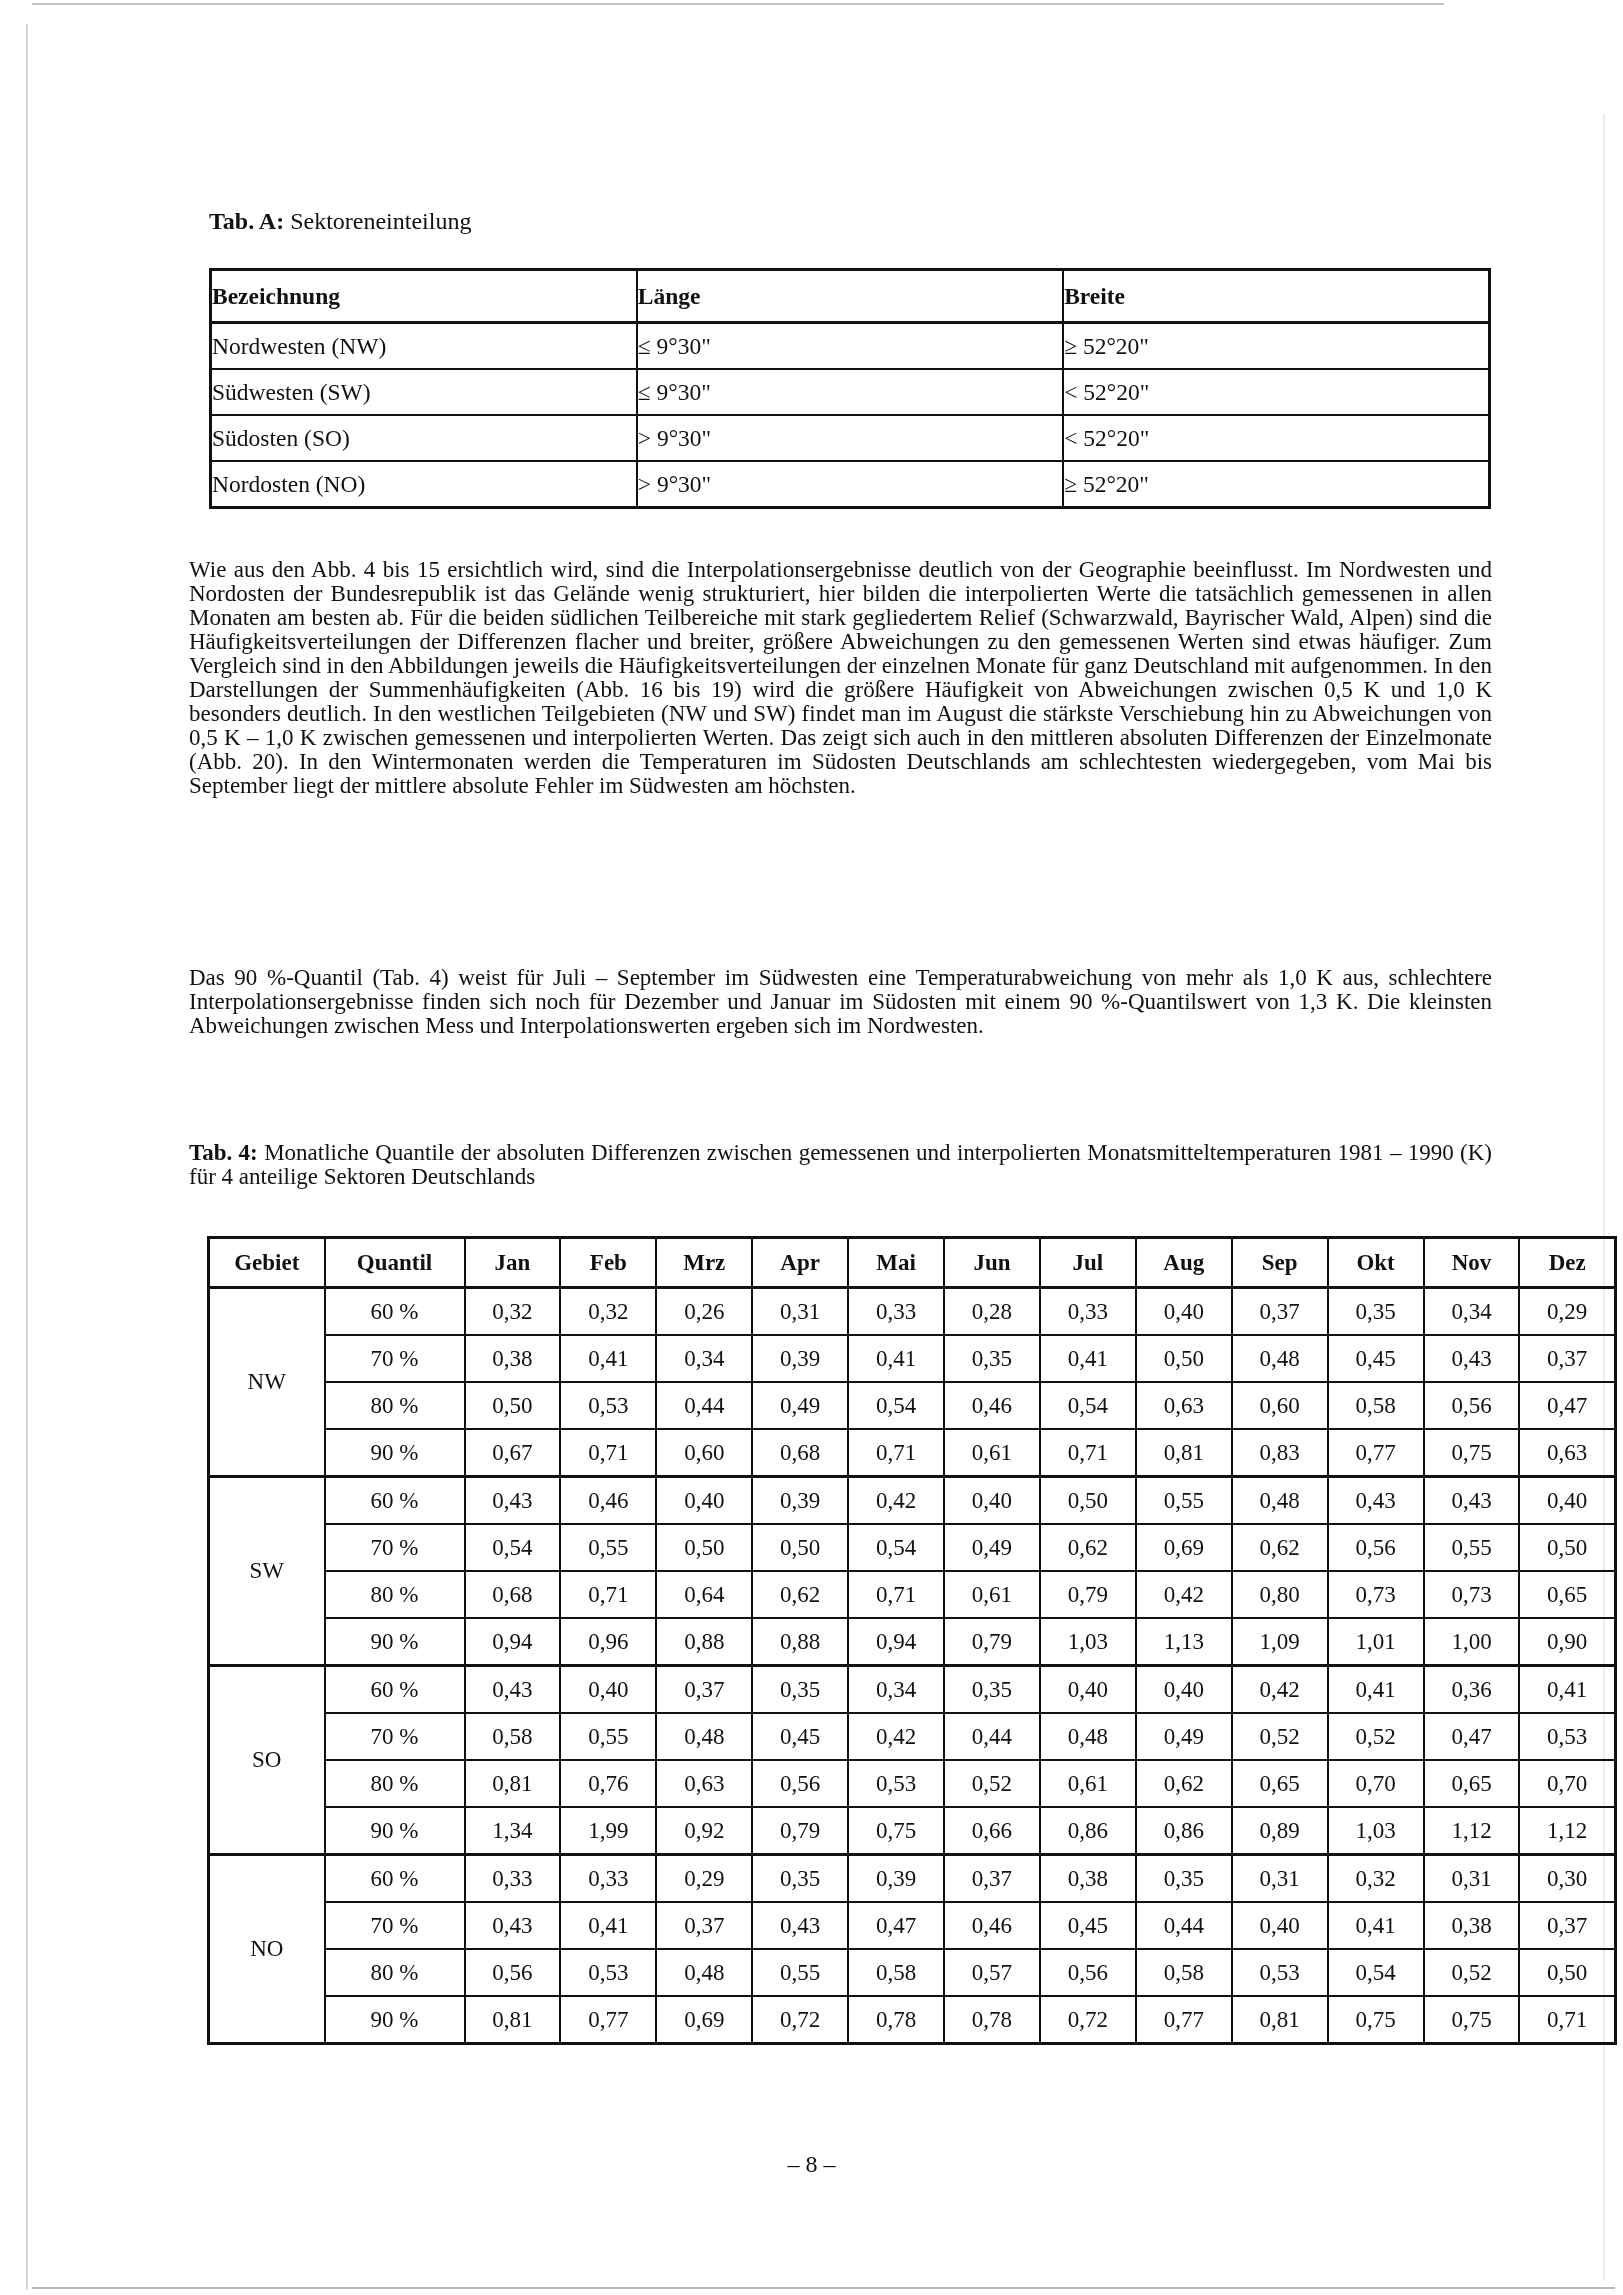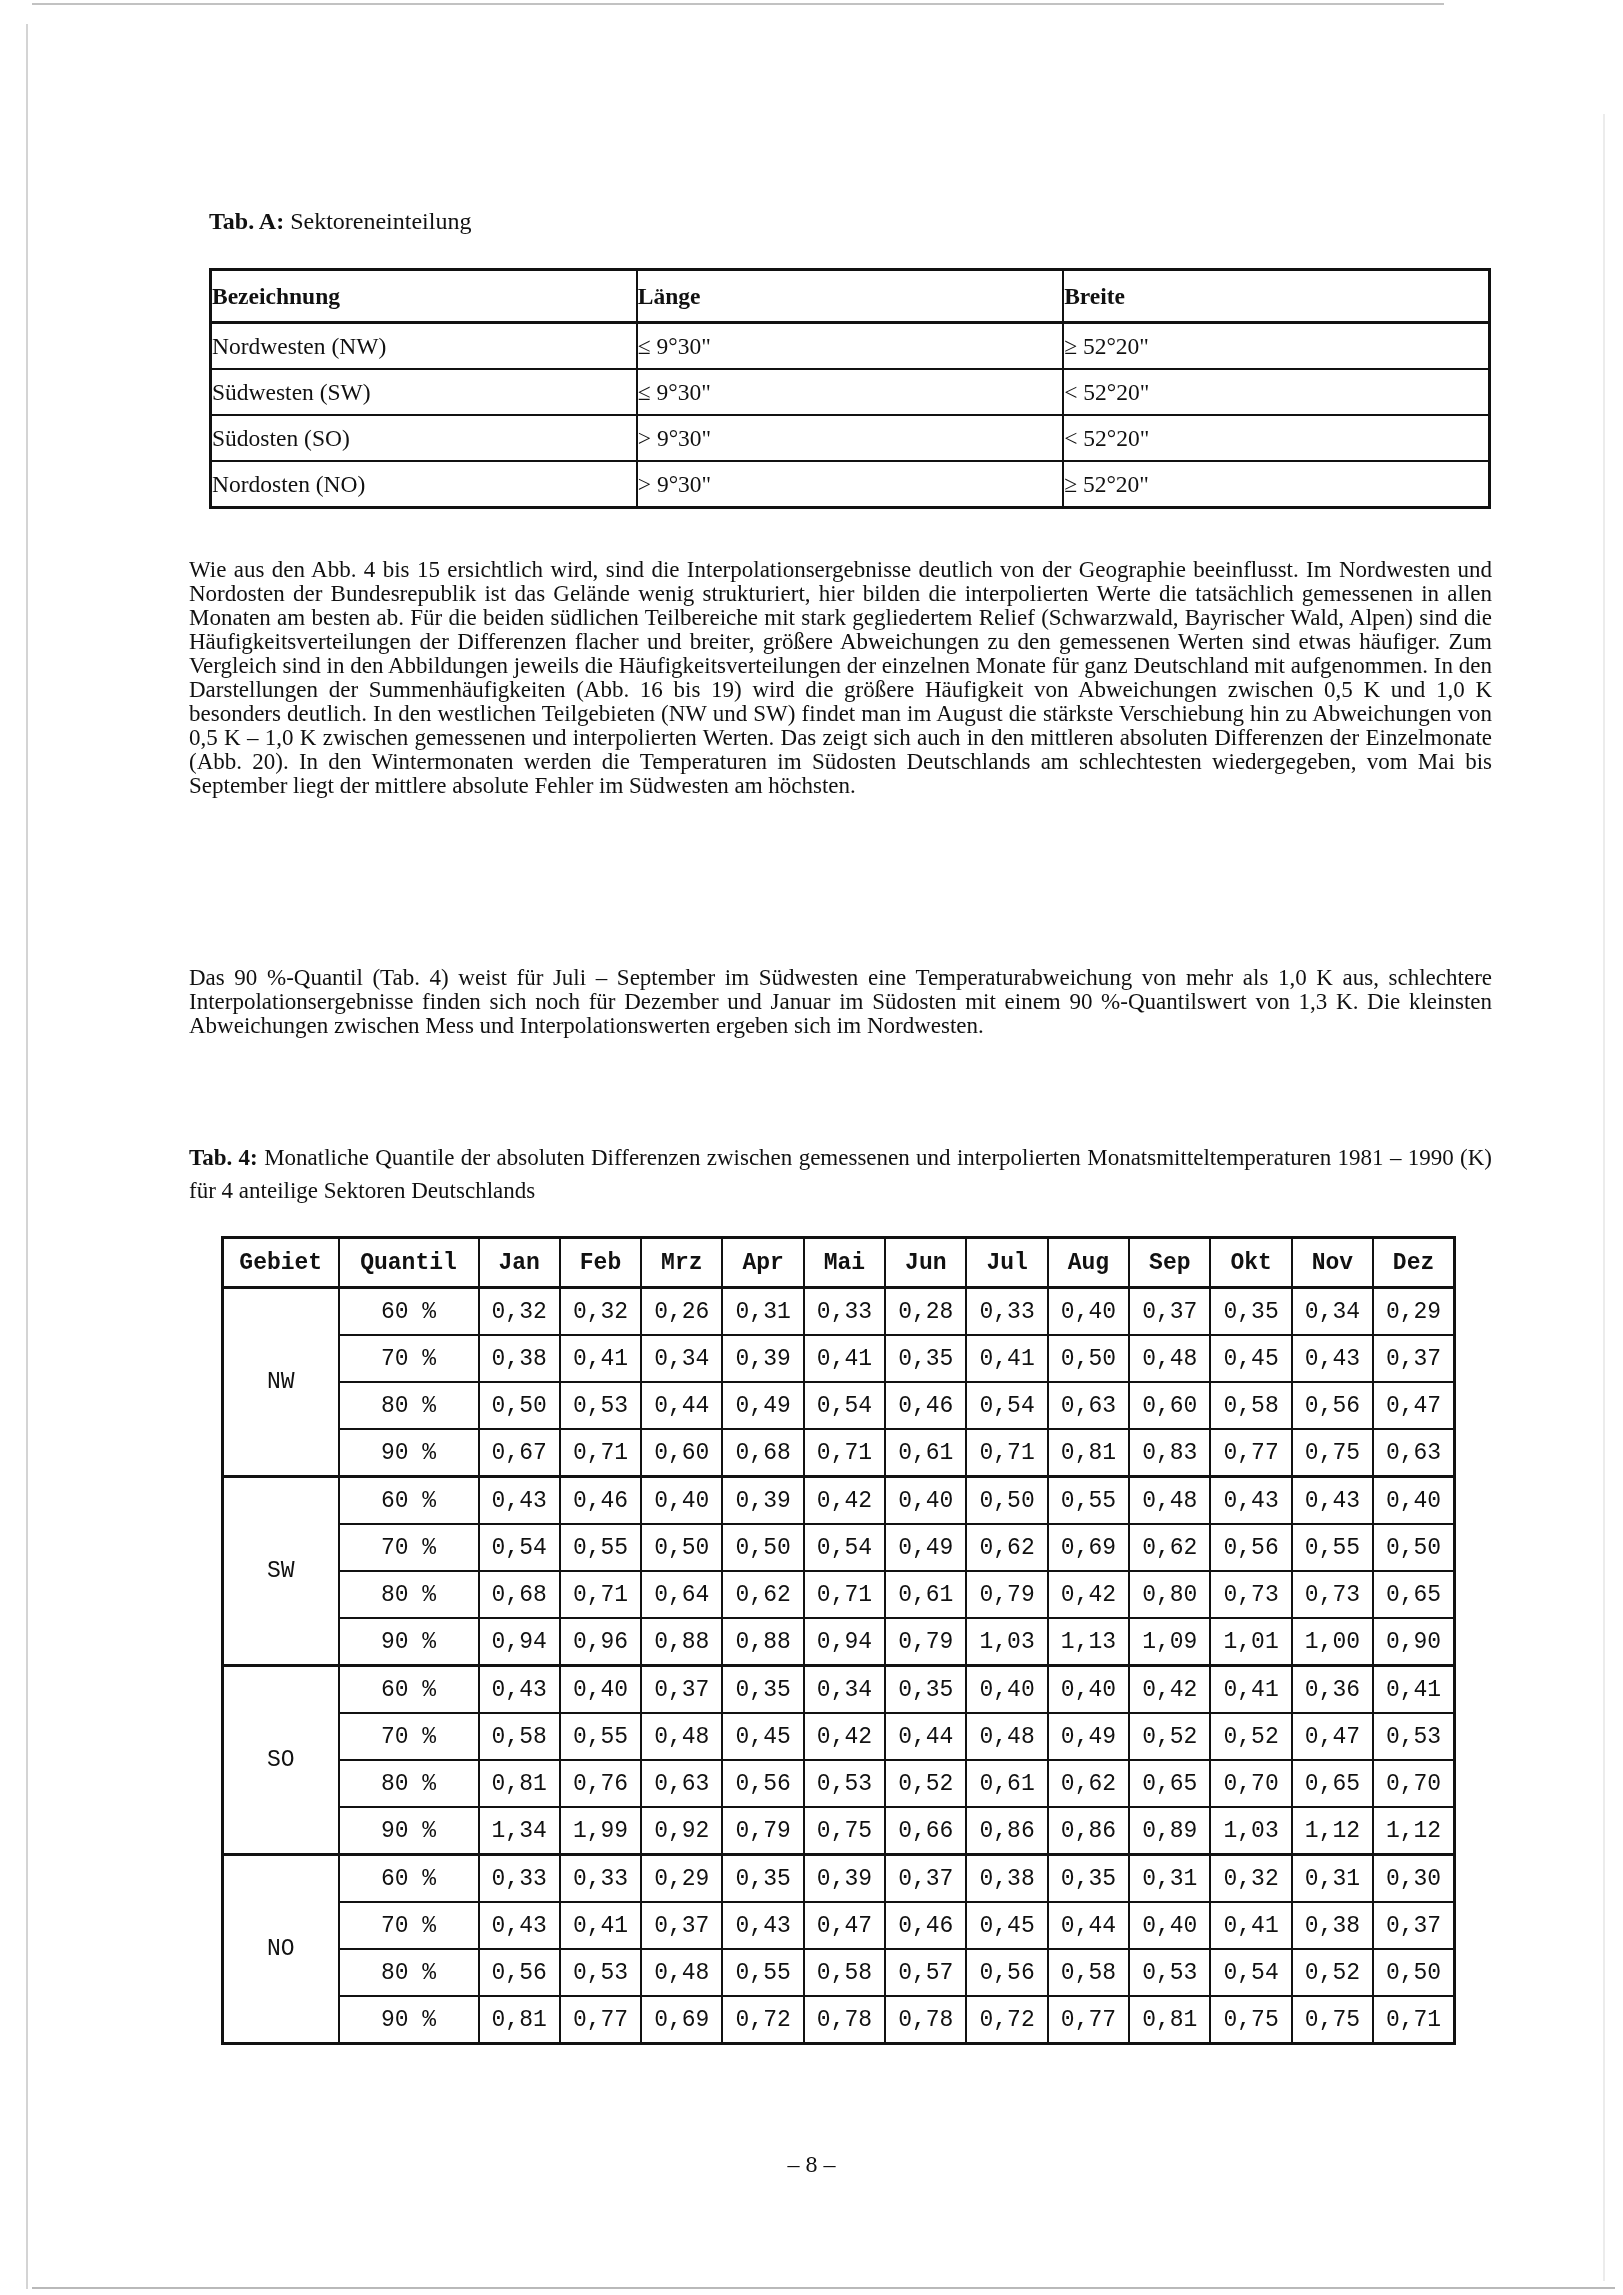--- a/index.html
+++ b/index.html
@@ -15,24 +15,24 @@
 
   table { border-collapse: collapse; position: absolute; }
   .tab-a { left: 209px; top: 268px; width: 1282px; border: 3.2px solid #111; }
   .tab-a td, .tab-a th { border: 2px solid #111; text-align: left; font-size: 23.5px; height: 44px; padding: 0; width: 33.33%; }
   .tab-a th { font-weight: bold; height: 50px; border-bottom-width: 3.2px; }
 
   .para { position: absolute; left: 189px; width: 1303px; font-size: 23px; line-height: 24px; text-align: justify; }
   .para1 { top: 558px; }
   .para2 { top: 966px; }
 
-  .title-4 { position: absolute; left: 189px; top: 1141px; width: 1303px; font-size: 23px; line-height: 33px; text-align: justify; }
+  .title-4 { position: absolute; left: 189px; top: 1141px; width: 1303px; font-size: 23px; line-height: 24px; text-align: justify; }
   .title-4 b { font-weight: bold; }
 
-  .tab-4 { left: 221px; top: 1236px; width: 1235px; border: 3.2px solid #111; table-layout: fixed; font-family: Liberation Mono, monospace; }
+  .tab-4 { left: 207px; top: 1236px; width: 1410px; border: 3.2px solid #111; table-layout: fixed; }
   .tab-4 th, .tab-4 td { border: 2px solid #111; text-align: center; font-size: 23px; padding: 0; height: 45px; }
   .tab-4 th { font-weight: bold; height: 47px; border-bottom-width: 3.2px; }
   .tab-4 col.c-gebiet { width: 116px; }
   .tab-4 col.c-quantil { width: 140px; }
   .tab-4 tr.group-end td { border-bottom-width: 3.2px; }
 
   .page-number { position: absolute; left: 0; width: 1623px; top: 2151px; text-align: center; font-size: 24px; }
 </style>
 </head>
 <body>

